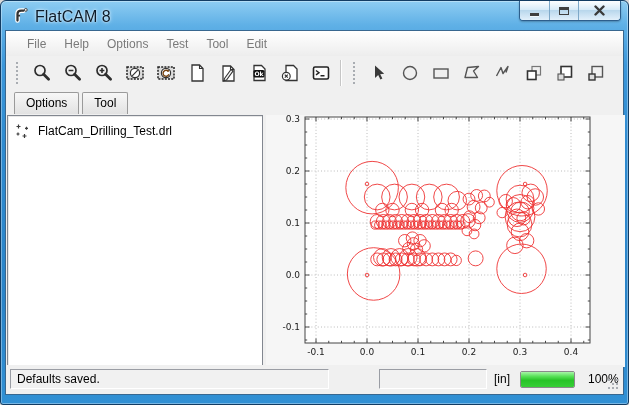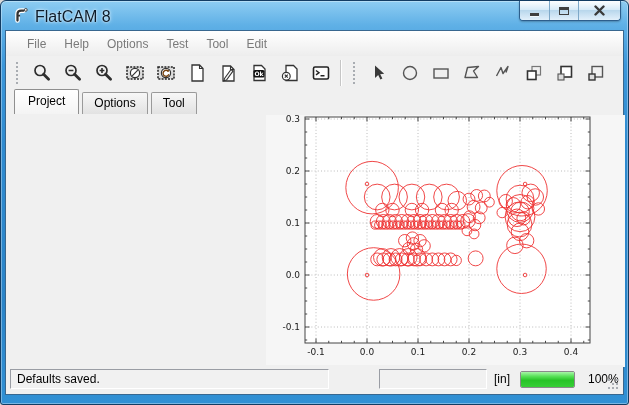--- a/index.html
+++ b/index.html
@@ -231,25 +231,37 @@
         <div class="tb-btn">
           <svg width="20" height="20" viewBox="0 0 20 20">
             <rect x="6" y="3.5" width="10.5" height="10.5" fill="none" stroke="#555" stroke-width="1.4"></rect>
             <rect x="3" y="11" width="6" height="6" fill="#ddd" stroke="#333" stroke-width="1.4"></rect>
           </svg>
         </div>
       </div>
     </div>
 
     <div class="tabbar" id="tabbar">
-        <span class="tab active">Project</span>
         <span class="tab">Options</span>
         <span class="tab">Tool</span>
       </div>
 
+    <div class="tree-panel">
+      <div class="tree-item">
+        <svg width="16" height="16" viewBox="0 0 16 16">
+          <g stroke="#3c3c3c" stroke-width="1.2">
+            <path d="M3.5 1.5 v4 M1.5 3.5 h4"></path>
+            <path d="M11.5 3.8 v3 M10 5.3 h3"></path>
+            <path d="M3 9.5 v3 M1.5 11 h3"></path>
+            <path d="M9.5 11 v4 M7.5 13 h4"></path>
+          </g>
+        </svg>
+        <span>FlatCam_Drilling_Test.drl</span>
+      </div>
+    </div>
 
     <svg class="plot-svg" id="plot" width="359" height="252">
         <rect x="39" y="2" width="285" height="226" fill="#ffffff"></rect>
         <line x1="50" y1="2" x2="50" y2="228" stroke="#ababab" stroke-width="0.8" stroke-dasharray="1 2.2"></line>
         <line x1="101" y1="2" x2="101" y2="228" stroke="#ababab" stroke-width="0.8" stroke-dasharray="1 2.2"></line>
         <line x1="152" y1="2" x2="152" y2="228" stroke="#ababab" stroke-width="0.8" stroke-dasharray="1 2.2"></line>
         <line x1="203.00000000000003" y1="2" x2="203.00000000000003" y2="228" stroke="#ababab" stroke-width="0.8" stroke-dasharray="1 2.2"></line>
         <line x1="254" y1="2" x2="254" y2="228" stroke="#ababab" stroke-width="0.8" stroke-dasharray="1 2.2"></line>
         <line x1="305" y1="2" x2="305" y2="228" stroke="#ababab" stroke-width="0.8" stroke-dasharray="1 2.2"></line>
         <line x1="39" y1="212" x2="324" y2="212" stroke="#ababab" stroke-width="0.8" stroke-dasharray="1 2.2"></line>

